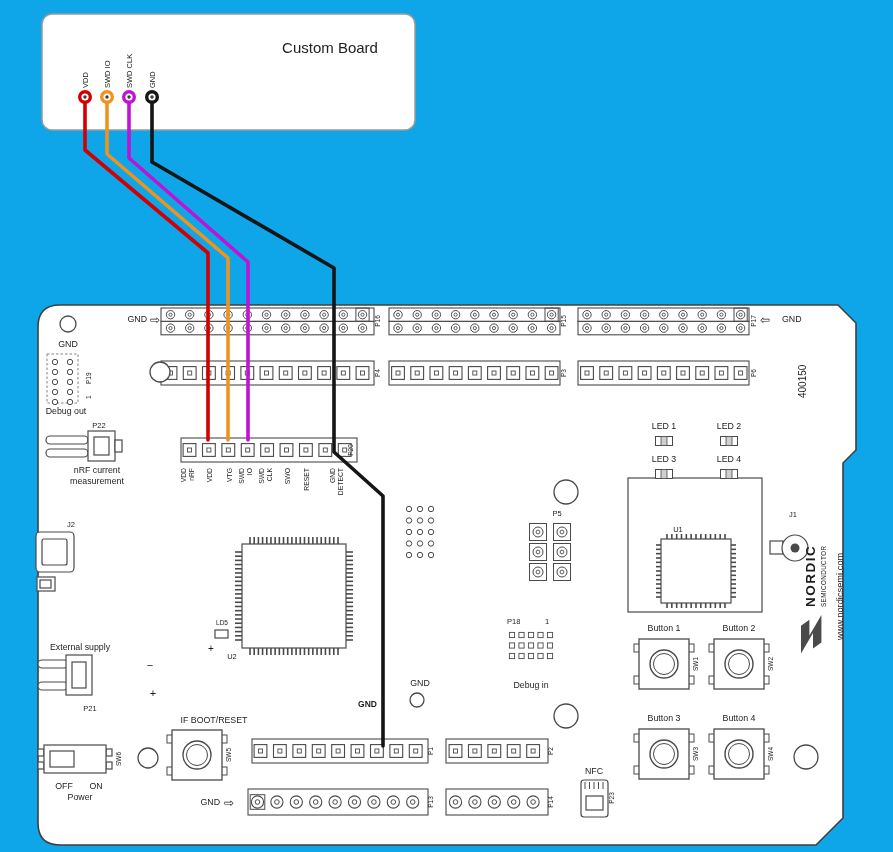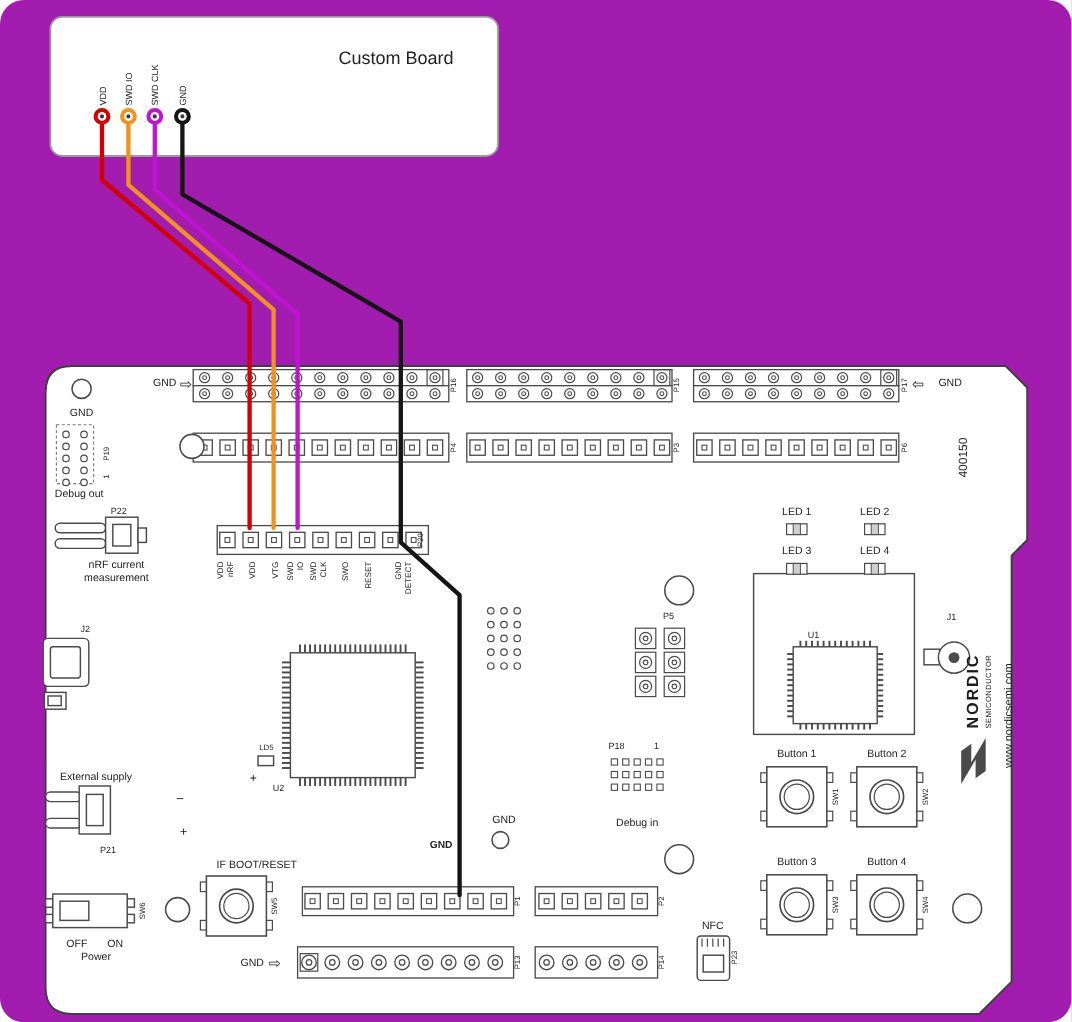--- a/index.html
+++ b/index.html
@@ -1,16 +1,16 @@
 <!DOCTYPE html>
 <html><head>
 <meta charset="utf-8">
 <style>
   html,body{margin:0;padding:0;background:#fff;}
-  .stage{position:relative;width:893px;height:852px;background:#a21caf;overflow:hidden;border-radius:20px;}
+  .stage{position:relative;width:893px;height:852px;background:#0ea5e9;overflow:hidden;}
   svg{font-family:"Liberation Sans", sans-serif;}
   text{fill:#1c1c1c;}
   .lbl{font-size:8.8px;}
   .sm{font-size:7.5px;}
   .ref{font-size:6.5px;fill:#222;}
   .pinlbl{font-size:6.8px;}
   .title{font-size:15px;fill:#222;}
   .hdr{fill:#fff;stroke:#4a4a4a;stroke-width:1.1;}
   .comp{fill:#fff;stroke:#4a4a4a;stroke-width:1.2;}
   .hole{fill:#fff;stroke:#4a4a4a;stroke-width:1.3;}

